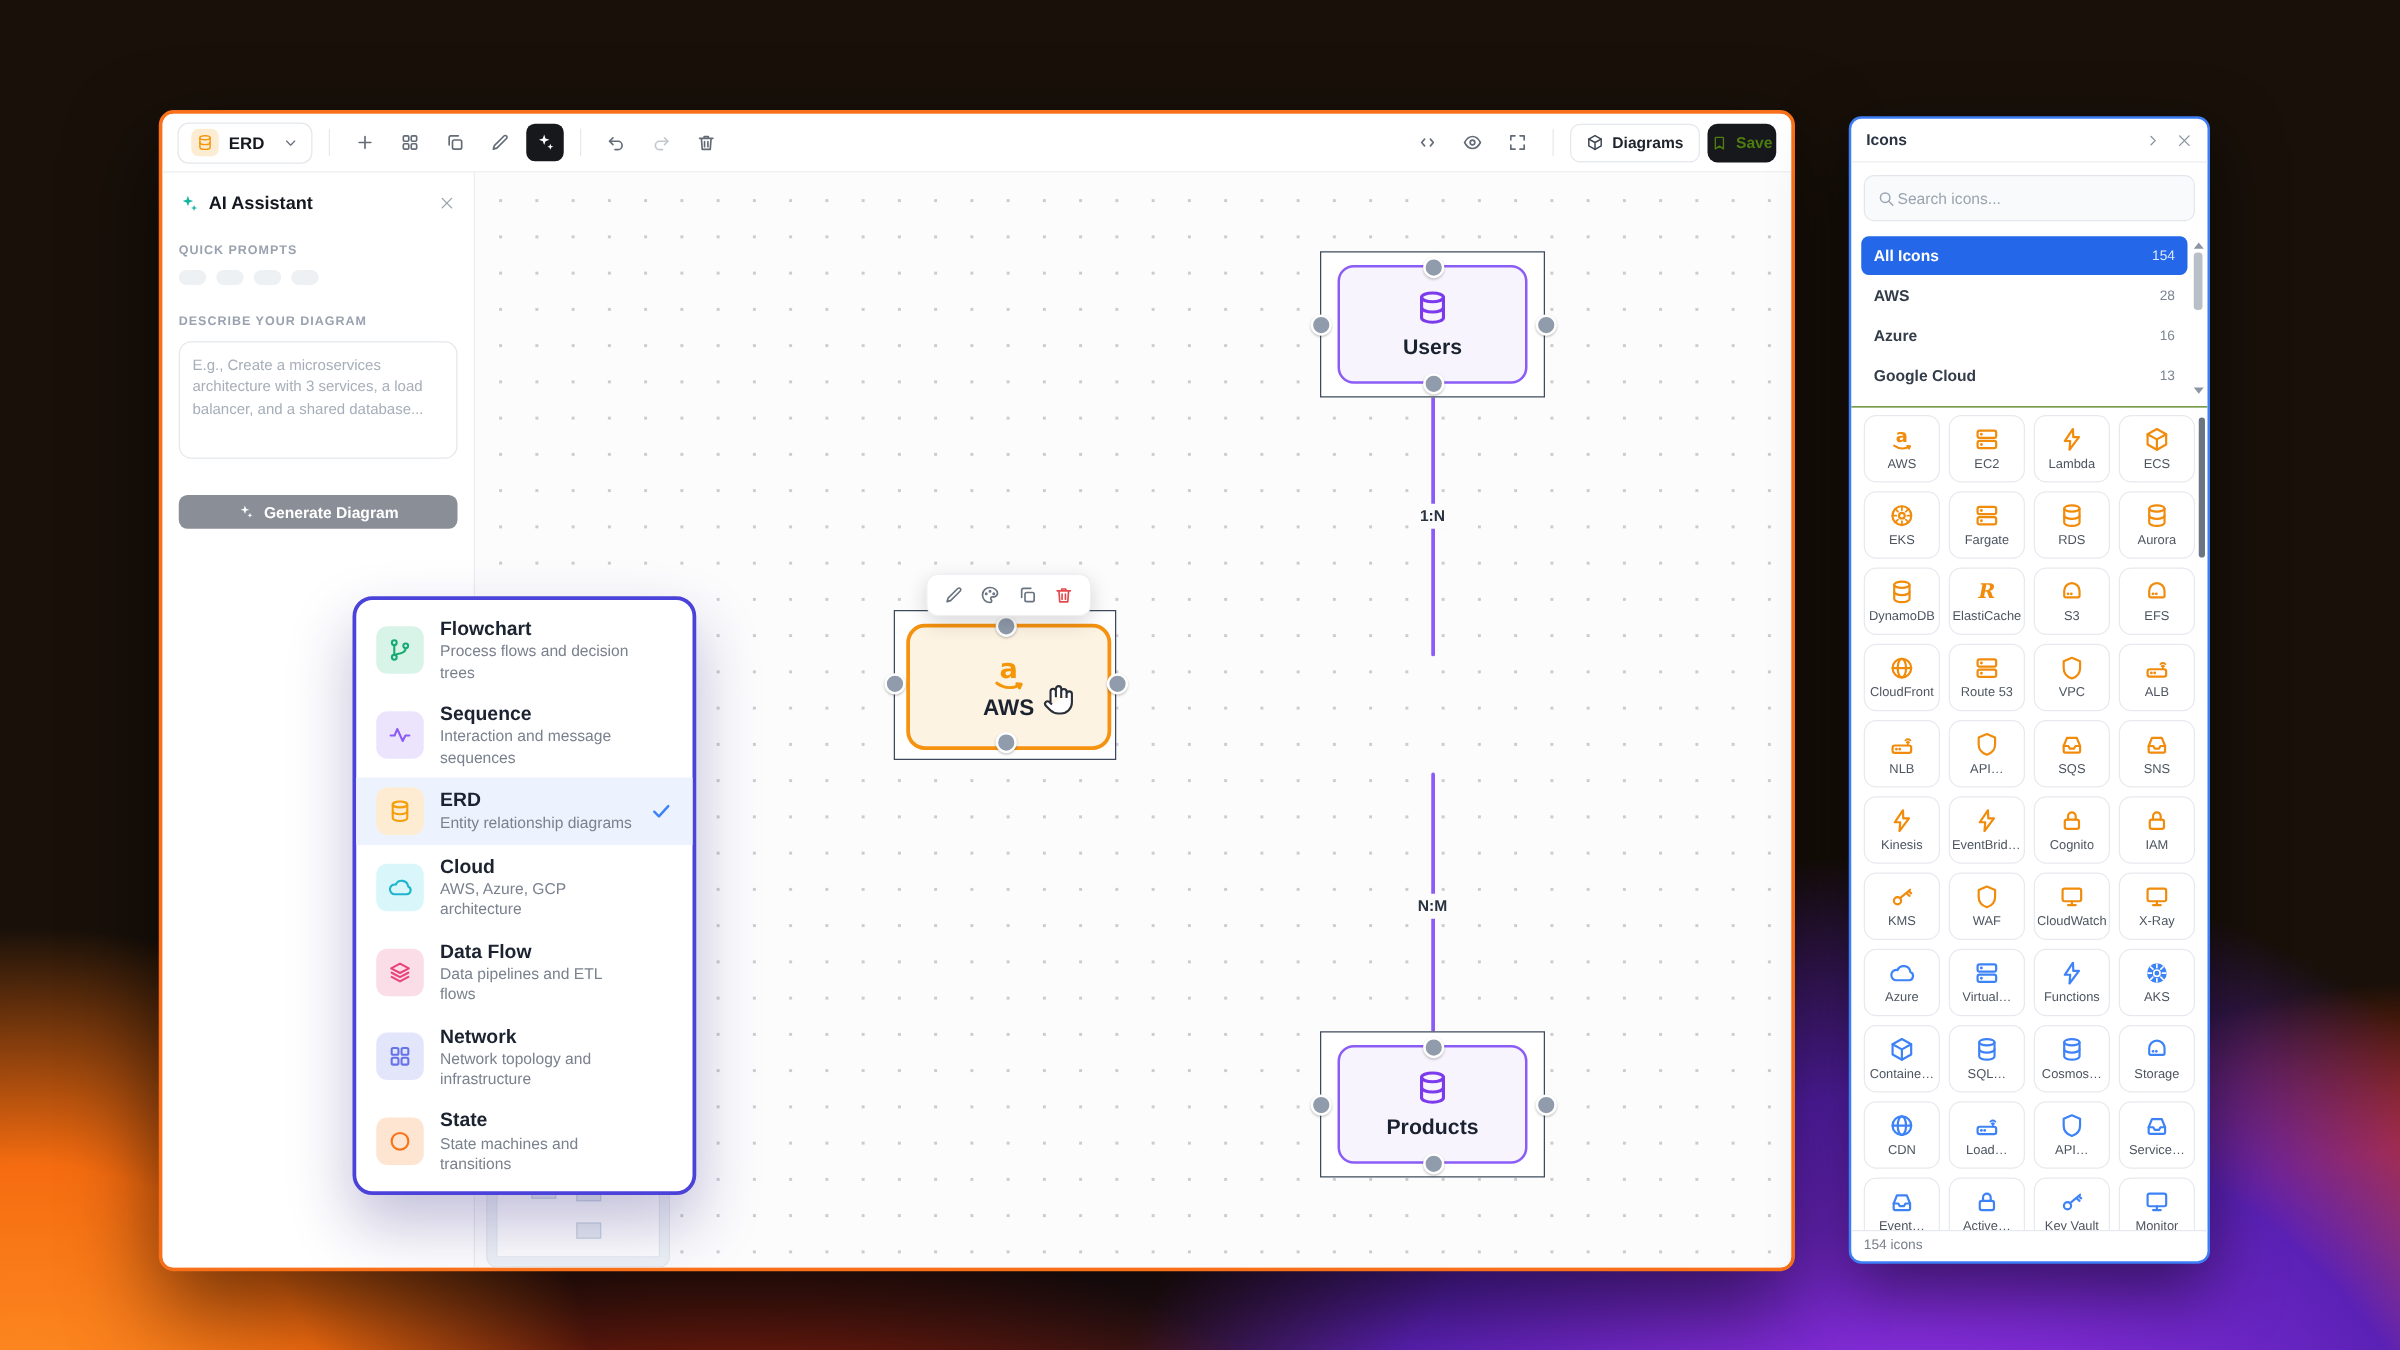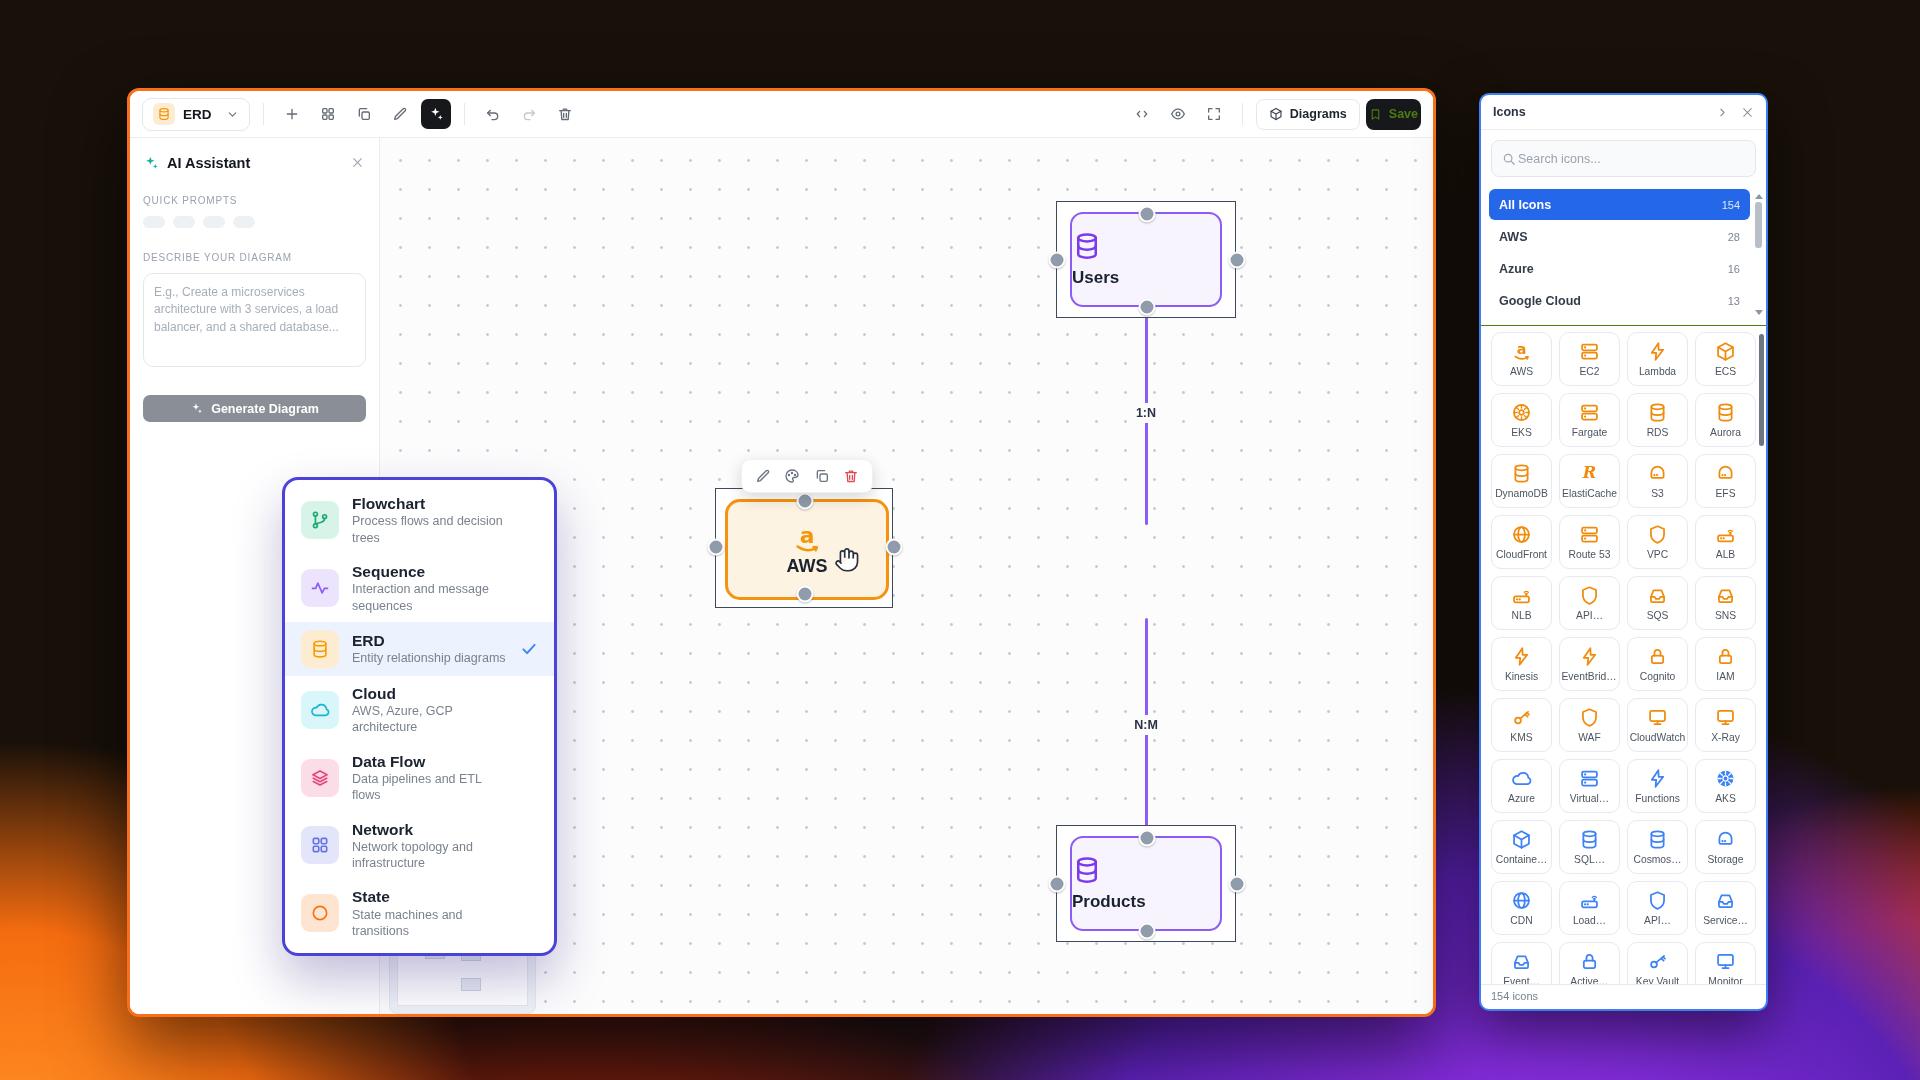--- a/index.html
+++ b/index.html
@@ -42,21 +42,21 @@
   .btn-dark svg{width:13px;height:13px;}
   
   .ai-panel{position:absolute;left:0;top:47px;bottom:0;width:250px;background:#fff;border-right:1px solid #ebedf0;
     padding:16px 13px;box-sizing:border-box;z-index:5;}
   .ai-head{display:flex;align-items:center;gap:8px;justify-content:center;}
   .ai-head .spark{color:#12b5a0;}
   .ai-head .spark svg{width:16px;height:16px;}
   .ai-title{font-size:14.5px;font-weight:700;color:#14181f;}
   .ai-close{margin-left:auto;color:#9aa3ae;background:none;border:none;cursor:pointer;padding:2px;}
   .ai-close svg{width:13px;height:13px;}
-  .section-label{font-size:10px;font-weight:400;letter-spacing:.8px;color:#99a2ae;margin:24px 0 10px;}
+  .section-label{font-size:10px;font-weight:700;letter-spacing:.8px;color:#99a2ae;margin:24px 0 10px;}
   .chips{display:flex;flex-wrap:wrap;gap:8px;}
   .chip{background:#eef1f4;border:none;border-radius:15px;padding:6px 11px;font-size:11.5px;color:#3c4450;cursor:pointer;font-family:inherit;}
   .desc-input{width:100%;height:94px;border:1px solid #e4e7eb;border-radius:10px;padding:10px;box-sizing:border-box;
     font-size:12px;color:#454e5a;resize:none;font-family:inherit;line-height:1.45;}
   .desc-input::placeholder{color:#a6aeb9;}
   .gen-btn{margin-top:24px;width:100%;height:27px;background:#8a8f97;border:none;border-radius:7px;color:#fff;
     display:flex;align-items:center;justify-content:center;gap:8px;font-size:12.5px;font-weight:600;cursor:pointer;font-family:inherit;}
   .gen-btn svg{width:13px;height:13px;}
   
   .type-menu{position:absolute;left:152px;top:386px;width:275px;background:#fff;border:3px solid #4b42d9;
@@ -72,21 +72,21 @@
   .menu-item .check svg{width:18px;height:18px;stroke-width:2.6;}
   .menu-item:not(.selected) .check{visibility:hidden;}
   
   .canvas{position:absolute;left:250px;top:47px;right:0;bottom:0;background:#fcfcfd;
     background-image:radial-gradient(rgba(120,125,140,.38) 1.3px,transparent 1.5px);background-size:29px 29px;background-position:6px 8px;}
   .edge{position:absolute;width:3px;background:#8b5cf6;border-radius:2px;z-index:1;}
   .edge-label{position:absolute;transform:translate(-50%,-50%);background:#fcfcfd;padding:3px 6px;border-radius:3px;
     font-size:12.5px;font-weight:600;color:#2a3342;z-index:2;}
   .entity{position:absolute;width:180px;height:117px;background:#fff;border:1.5px solid #3e4a5b;box-sizing:border-box;z-index:2;cursor:pointer;}
   .ent-inner{position:absolute;left:13px;right:13px;top:10px;bottom:10px;border:2px solid #8b5cf6;border-radius:13px;
-    background:#f8f4fe;display:flex;flex-direction:column;justify-content:center;gap:7px;color:#7c3aed;}
+    background:#f8f4fe;display:flex;flex-direction:column;align-items:center;justify-content:center;gap:7px;color:#7c3aed;}
   .ent-inner svg{width:30px;height:30px;}
   .ent-name{font-size:17px;font-weight:800;color:#1a2230;}
   .handle{position:absolute;width:13px;height:13px;border-radius:50%;background:#909cab;border:2.5px solid #fff;
     box-shadow:0 1px 2px rgba(0,0,0,.25);transform:translate(-50%,-50%);z-index:4;}
   .aws-outer{position:absolute;left:335px;top:350px;width:178px;height:120px;background:#fff;border:1.5px solid #3e4a5b;box-sizing:border-box;z-index:3;}
   .aws-node{position:absolute;left:9px;top:10px;width:158px;height:95px;border:3.5px solid #f5920f;border-radius:15px;
     background:#fcf3e3;display:flex;flex-direction:column;align-items:center;justify-content:center;gap:1px;cursor:grab;}
   .aws-logo{color:#f59508;}
   .aws-name{font-size:18px;font-weight:800;color:#1c2330;}
   .node-tools{position:absolute;left:361px;top:321px;width:132px;height:34px;background:#fff;border:1px solid #eef0f3;

